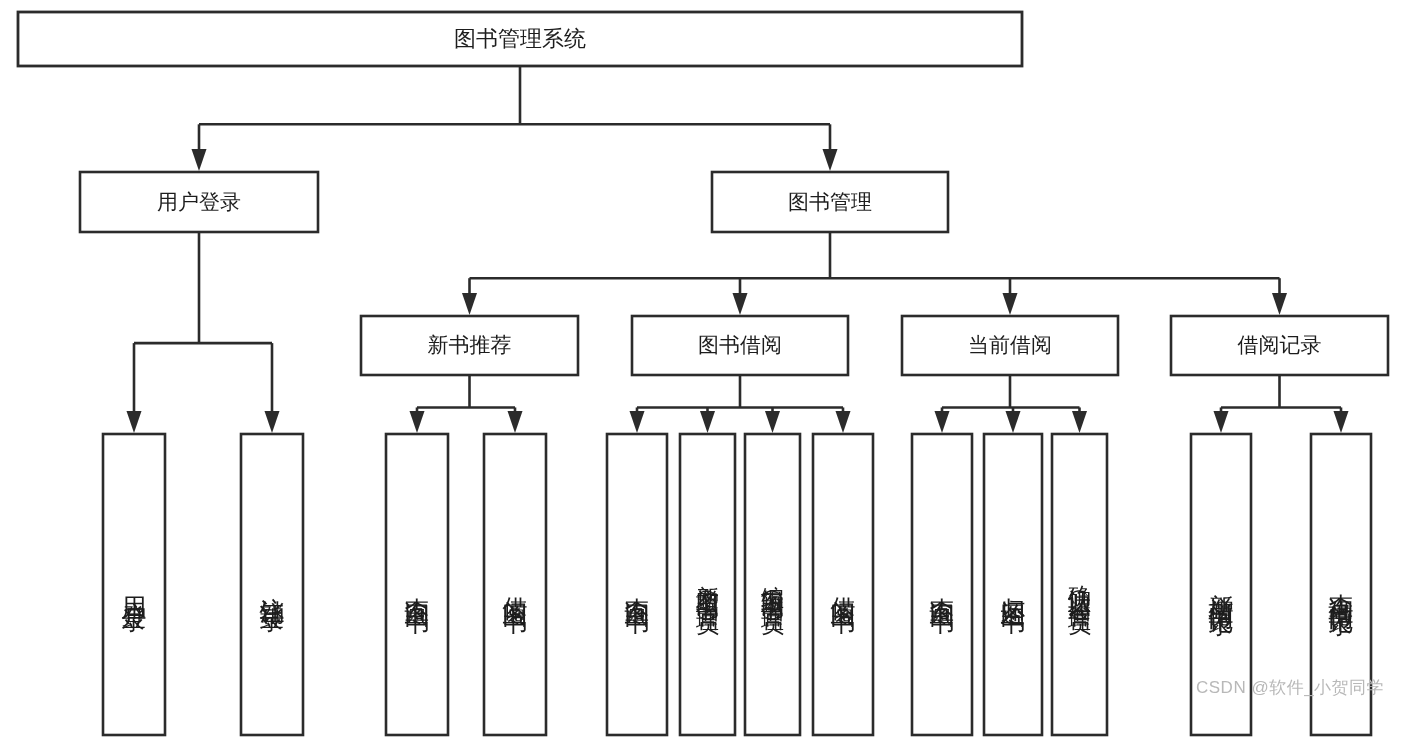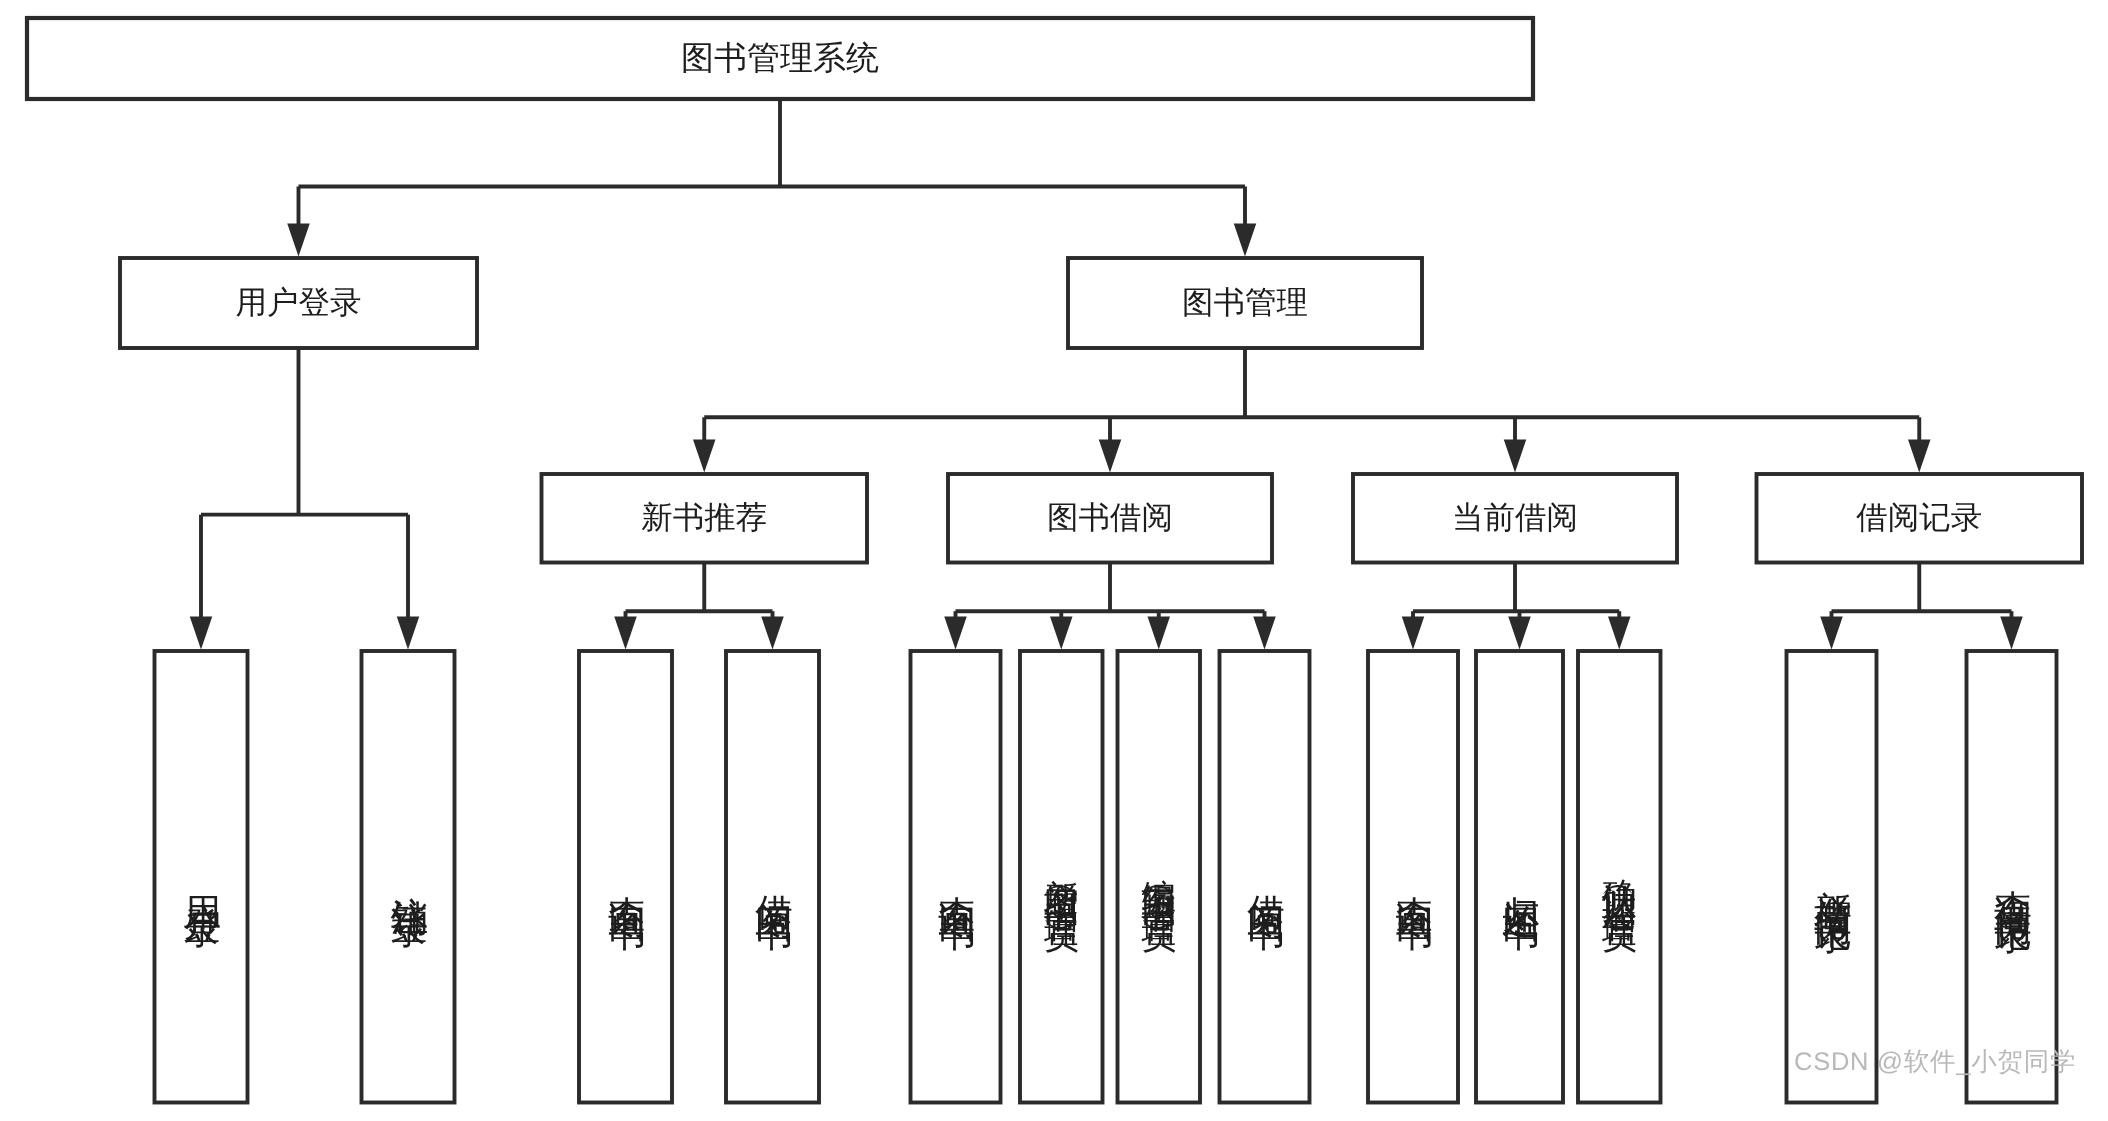--- a/index.html
+++ b/index.html
@@ -183,14 +183,14 @@
       <div class="leaf-label" style="left: 680px; top: 434px; width: 55px; height: 301px; font-size: 23px;">新增图书（管理员）</div>
       <div class="leaf-label" style="left: 745px; top: 434px; width: 55px; height: 301px; font-size: 23px;">编辑图书（管理员）</div>
       <div class="leaf-label" style="left: 813px; top: 434px; width: 60px; height: 301px; font-size: 25px;">借阅图书</div>
       <div class="leaf-label" style="left: 912px; top: 434px; width: 60px; height: 301px; font-size: 25px;">查询图书</div>
       <div class="leaf-label" style="left: 984px; top: 434px; width: 58px; height: 301px; font-size: 25px;">归还图书</div>
       <div class="leaf-label" style="left: 1052px; top: 434px; width: 55px; height: 301px; font-size: 23px;">确认归还（管理员）</div>
       <div class="leaf-label" style="left: 1191px; top: 434px; width: 60px; height: 301px; font-size: 25px;">新增借阅记录</div>
       <div class="leaf-label" style="left: 1311px; top: 434px; width: 60px; height: 301px; font-size: 25px;">查询借阅记录</div>
     </div>
 
-  <div class="watermark" style="left: 1196px; top: 676px; margin-top: 20px;">CSDN @软件_小贺同学</div>
+  <div class="watermark" style="left: 1196px; top: 676px;">CSDN @软件_小贺同学</div>
 </div>
 
 </body></html>

